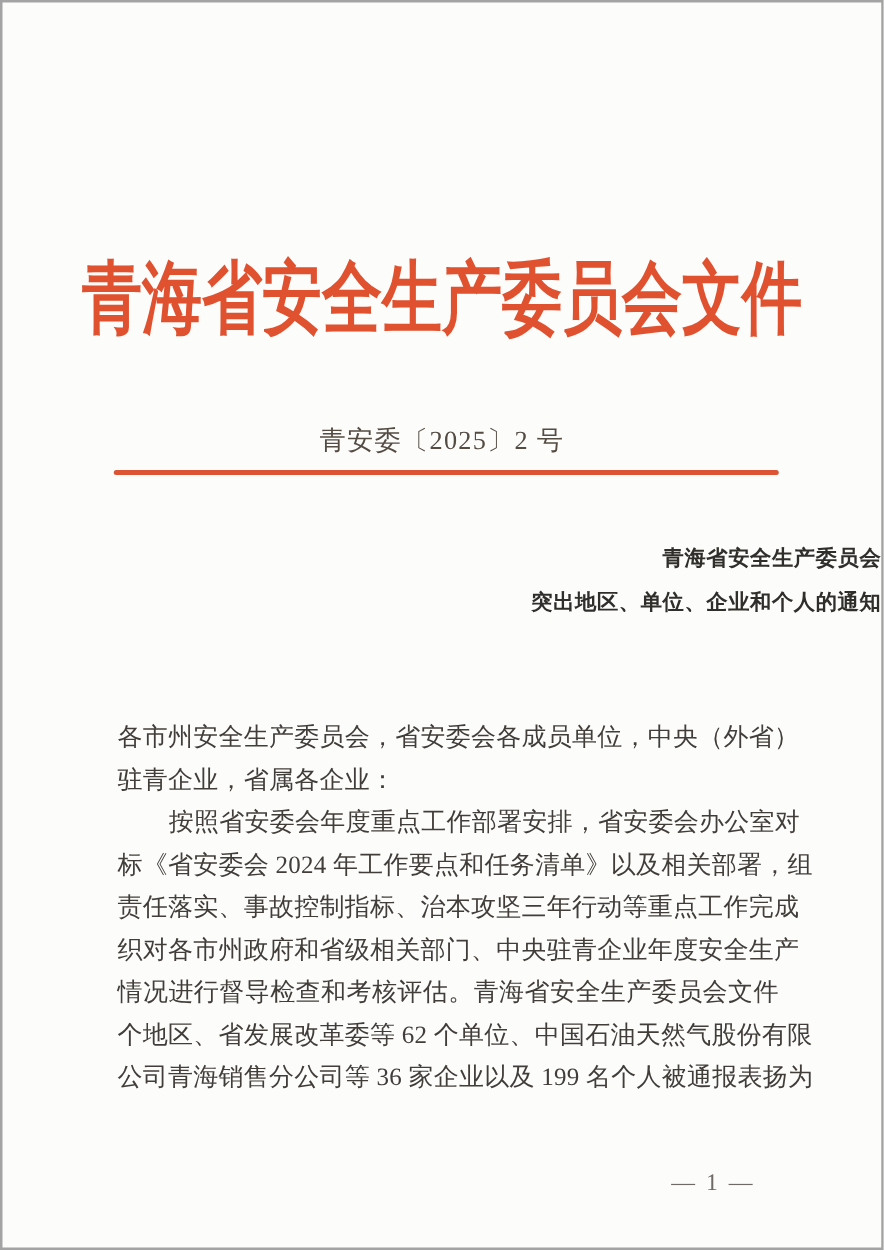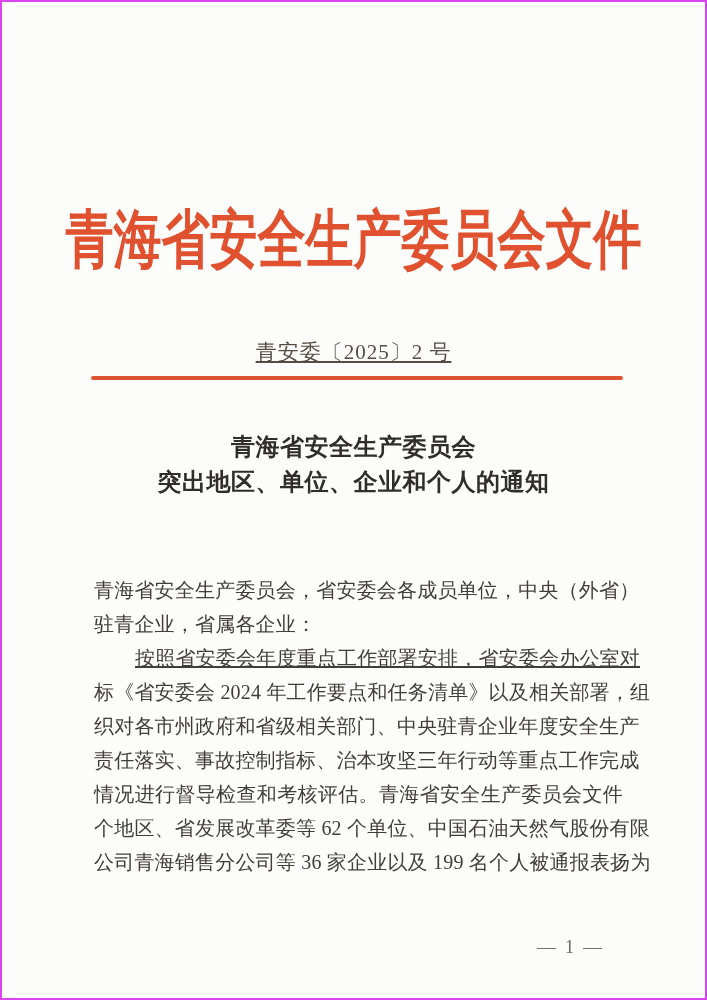--- a/index.html
+++ b/index.html
@@ -5,21 +5,21 @@
   * { margin: 0; padding: 0; box-sizing: border-box; }
   html, body {
     width: 707px; height: 1000px;
     font-family: "Liberation Serif", "DejaVu Serif", serif;
     background: #f3f2f0;
   }
   .page {
     position: relative;
     width: 707px; height: 1000px;
     background: #fcfcfb;
-    border: 2px solid #d946ef;
+    border: 2px solid #a3a3a3;
     overflow: hidden;
   }
   
   .letterhead {
     position: absolute;
     top: 202px; left: 0; width: 100%; height: 72px;
     line-height: 72px;
     text-align: center;
     font-size: 48px;
     font-weight: bold;
@@ -31,36 +31,35 @@
   }
   
   .doc-number {
     position: absolute;
     top: 336px; left: 0; width: 100%;
     line-height: 28px;
     text-align: center;
     font-size: 21px;
     letter-spacing: 1px;
     color: #544b43;
-    text-decoration: underline;
   }
   
   .red-rule {
     position: absolute;
     top: 374px; left: 89px;
     width: 532px; height: 4px;
     background: var(--line-red, #dc5433);
     border-radius: 2px;
   }
   
   .doc-title {
     position: absolute;
     top: 428px; left: 0; width: 100%;
-    text-align: center;
-    font-size: 24px;
+    text-align: right;
+    font-size: 17px;
     line-height: 34.5px;
     font-weight: bold;
     color: var(--title-text, #302e2b);
     letter-spacing: 0.5px;
   }
   
   .body-text {
     position: absolute;
     top: 571px; left: 92px;
     width: 529px;
@@ -73,21 +72,20 @@
     text-align: justify;
     text-align-last: justify;
     white-space: nowrap;
     letter-spacing: 0.2px;
   }
   .body-line.short {
     text-align-last: left;
   }
   .body-line.indent {
     text-indent: 41px;
-    text-decoration: underline;
   }
   
   .page-number {
     position: absolute;
     top: 933px; left: 535px;
     font-size: 19px;
     line-height: 24px;
     color: #6e6a66;
     letter-spacing: 2px;
     white-space: nowrap;
@@ -103,26 +101,26 @@
   <div class="doc-number">青安委〔2025〕2 号</div>
 
   <div class="red-rule"></div>
 
   <div class="doc-title">
     <div>青海省安全生产委员会</div>
     <div>突出地区、单位、企业和个人的通知</div>
   </div>
 
   <div class="body-text">
-    <div class="body-line">青海省安全生产委员会，省安委会各成员单位，中央（外省）</div>
+    <div class="body-line">各市州安全生产委员会，省安委会各成员单位，中央（外省）</div>
     <div class="body-line short">驻青企业，省属各企业：</div>
     <div class="body-line indent">按照省安委会年度重点工作部署安排，省安委会办公室对</div>
     <div class="body-line">标《省安委会 2024 年工作要点和任务清单》以及相关部署，组</div>
+    <div class="body-line">责任落实、事故控制指标、治本攻坚三年行动等重点工作完成</div>
     <div class="body-line">织对各市州政府和省级相关部门、中央驻青企业年度安全生产</div>
-    <div class="body-line">责任落实、事故控制指标、治本攻坚三年行动等重点工作完成</div>
     <div class="body-line">情况进行督导检查和考核评估。青海省安全生产委员会文件</div>
     <div class="body-line">个地区、省发展改革委等 62 个单位、中国石油天然气股份有限</div>
     <div class="body-line">公司青海销售分公司等 36 家企业以及 199 名个人被通报表扬为</div>
   </div>
 
   <div class="page-number">— 1 —</div>
 
 </div>
 
 </body></html>

